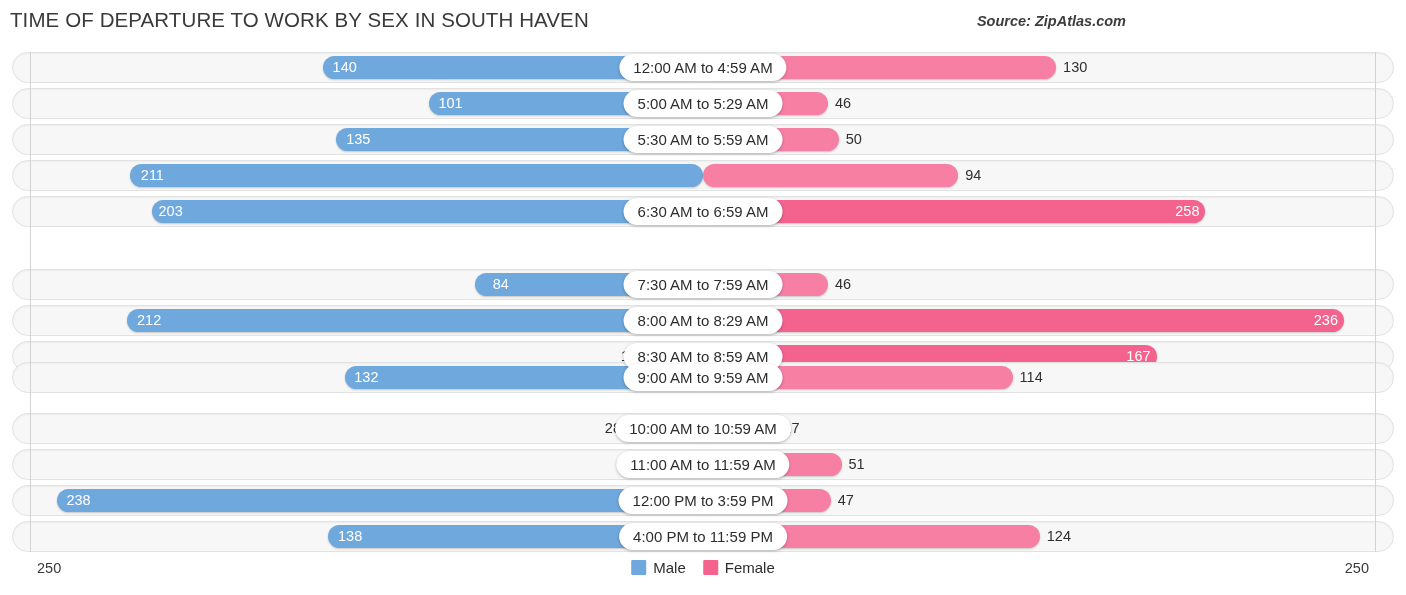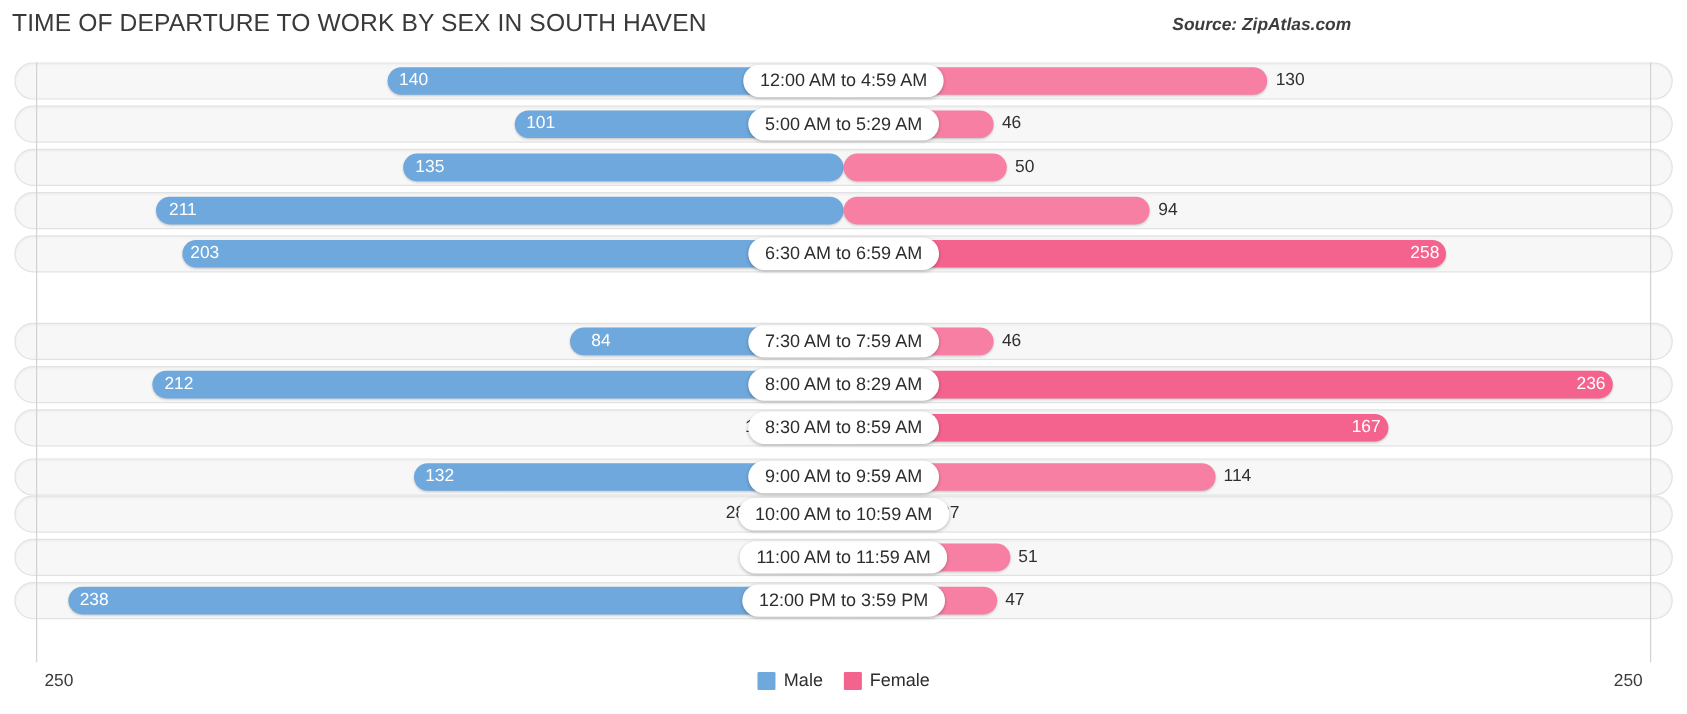--- a/index.html
+++ b/index.html
@@ -181,20 +181,21 @@
       <div class="bar-val male inside" style="right: calc(50% + 240.316px); width: 30px;">101</div>
       <div class="bar female" style="width: 124.936px; background: rgb(247, 127, 163);"></div>
       <div class="bar-val female" style="left: calc(50% + 131.936px); width: 44px;">46</div>
       <div class="cat-pill">5:00 AM to 5:29 AM</div>
     </div>
     <div class="row" style="top: 72.2px;">
       <div class="bar male" style="width: 366.66px; background: rgb(111, 168, 220);"></div>
       <div class="bar-val male inside" style="right: calc(50% + 332.66px); width: 30px;">135</div>
       <div class="bar female" style="width: 135.8px; background: rgb(247, 127, 163);"></div>
       <div class="bar-val female" style="left: calc(50% + 142.8px); width: 44px;">50</div>
+      <div class="cat-pill">5:30 AM to 5:59 AM</div>
     </div>
     <div class="row" style="top: 108.3px;">
       <div class="bar male" style="width: 573.076px; background: rgb(111, 168, 220);"></div>
       <div class="bar-val male inside" style="right: calc(50% + 539.076px); width: 30px; margin-left: 44px;">211</div>
       <div class="bar female" style="width: 255.304px; background: rgb(247, 127, 163);"></div>
       <div class="bar-val female" style="left: calc(50% + 262.304px); width: 44px;">94</div>
     </div>
     <div class="row" style="top: 144.4px;">
       <div class="bar male" style="width: 551.348px; background: rgb(111, 168, 220);"></div>
       <div class="bar-val male inside" style="right: calc(50% + 517.348px); width: 30px; text-align: center;">203</div>
@@ -216,21 +217,21 @@
       <div class="bar-val female inside" style="left: calc(50% + 600.976px); width: 34px; text-align: right;">236</div>
       <div class="cat-pill">8:00 AM to 8:29 AM</div>
     </div>
     <div class="row" style="top: 288.8px;">
       <div class="bar male" style="width: 60px; background: rgb(166, 200, 233);"></div>
       <div class="bar-val male" style="right: calc(50% + 66px); width: 40px;">12</div>
       <div class="bar female" style="width: 453.572px; background: rgb(244, 98, 142);"></div>
       <div class="bar-val female inside" style="left: calc(50% + 413.572px); width: 34px; text-align: right;">167</div>
       <div class="cat-pill">8:30 AM to 8:59 AM</div>
     </div>
-    <div class="row" style="top: 310px; margin-top: 20px;">
+    <div class="row" style="top: 310px;">
       <div class="bar male" style="width: 358.512px; background: rgb(111, 168, 220);"></div>
       <div class="bar-val male inside" style="right: calc(50% + 324.512px); width: 30px;">132</div>
       <div class="bar female" style="width: 309.624px; background: rgb(247, 127, 163);"></div>
       <div class="bar-val female" style="left: calc(50% + 316.624px); width: 44px;">114</div>
       <div class="cat-pill">9:00 AM to 9:59 AM</div>
     </div>
     <div class="row" style="top: 361px;">
       <div class="bar male" style="width: 76.048px; background: rgb(166, 200, 233);"></div>
       <div class="bar-val male" style="right: calc(50% + 82.048px); width: 40px;">28</div>
       <div class="bar female" style="width: 73.332px; background: rgb(249, 160, 188);"></div>
@@ -243,20 +244,27 @@
       <div class="bar female" style="width: 138.516px; background: rgb(247, 127, 163);"></div>
       <div class="bar-val female" style="left: calc(50% + 145.516px); width: 44px;">51</div>
       <div class="cat-pill">11:00 AM to 11:59 AM</div>
     </div>
     <div class="row" style="top: 433.2px;">
       <div class="bar male" style="width: 646.408px; background: rgb(111, 168, 220);"></div>
       <div class="bar-val male inside" style="right: calc(50% + 612.408px); width: 30px;">238</div>
       <div class="bar female" style="width: 127.652px; background: rgb(247, 127, 163);"></div>
       <div class="bar-val female" style="left: calc(50% + 134.652px); width: 44px;">47</div>
       <div class="cat-pill">12:00 PM to 3:59 PM</div>
+    </div>
+    <div class="row" style="top: 469.3px;">
+      <div class="bar male" style="width: 374.808px; background: rgb(111, 168, 220);"></div>
+      <div class="bar-val male inside" style="right: calc(50% + 340.808px); width: 30px;">138</div>
+      <div class="bar female" style="width: 336.784px; background: rgb(247, 127, 163);"></div>
+      <div class="bar-val female" style="left: calc(50% + 343.784px); width: 44px;">124</div>
+      <div class="cat-pill">4:00 PM to 11:59 PM</div>
     </div>
   </div>
 
 <div class="footer">
   <div class="axis-tick left">250</div>
   <div class="axis-tick right">250</div>
   <div class="legend">
     <div class="legend-item">
       <span class="legend-swatch" id="sw-male" style="background: rgb(111, 168, 220);"></span>
       <span class="legend-label">Male</span>

